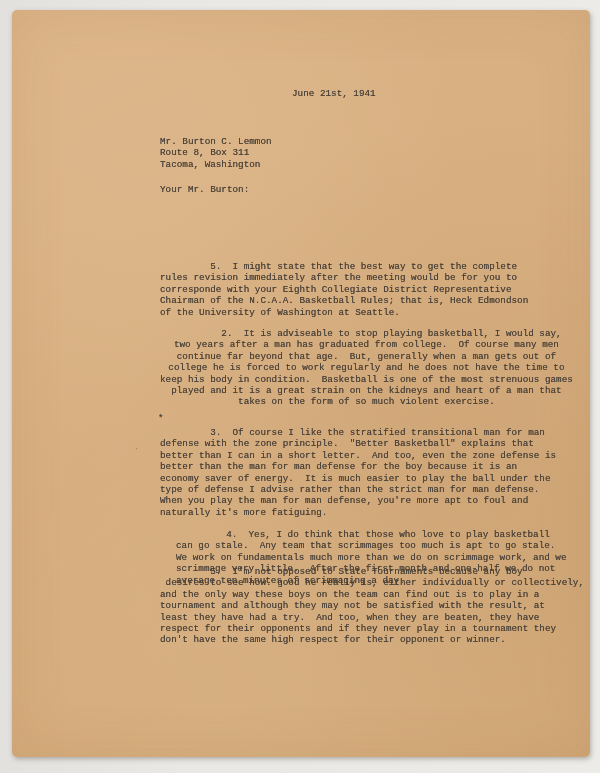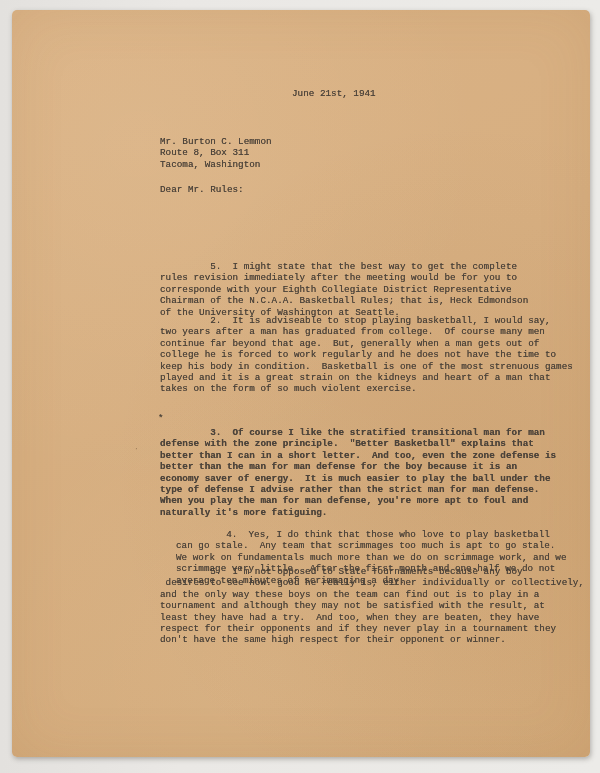--- a/index.html
+++ b/index.html
@@ -38,23 +38,23 @@
     white-space: pre;
     color: #4b433b;
     text-shadow: 0 0 0.6px rgba(70,58,46,0.75);
   }
   .b-date       { left: 280px; top: 78px;  }
   .b-address    { left: 148px; top: 126px; }
   .b-salutation { left: 148px; top: 174px; }
   .b-intro      { left: 148px; top: 195px; }
   .b-inreply    { left: 148px; top: 228px; }
   .b-p1         { left: 148px; top: 251px; }
-  .b-p2         { left: 148px; top: 305px; }
+  .b-p2         { left: 148px; top: 318px; text-align: center; }
   .b-asterisk   { left: 146px; top: 403px; }
-  .b-p3         { left: 148px; top: 417px; font-weight: bold; }
+  .b-p3         { left: 148px; top: 417px; }
   .b-p4         { left: 164px; top: 519px; }
   .b-p5         { left: 148px; top: 556px; }
   .pencil-mark {
     position: absolute;
     left: 122px;
     top: 434px;
     font-size: 8px;
     color: rgba(110,85,58,0.55);
     filter: blur(0.3px);
   }
@@ -63,21 +63,21 @@
 <body>
 
 <div class="paper">
 
   <div class="typed b-date">June 21st, 1941</div>
 
   <div class="typed b-address">Mr. Burton C. Lemmon
 Route 8, Box 311
 Tacoma, Washington</div>
 
-  <div class="typed b-salutation">Dear Mr. Rules:</div>
+  <div class="typed b-salutation">Your Mr. Burton:</div>
 
 
 
   <div class="typed b-p1">         5.  I might state that the best way to get the complete
 rules revision immediately after the meeting would be for you to
 corresponde with your Eighth Collegiate District Representative
 Chairman of the N.C.A.A. Basketball Rules; that is, Heck Edmondson
 of the University of Washington at Seattle.</div>
 
   <div class="typed b-p2">         2.  It is adviseable to stop playing basketball, I would say,

